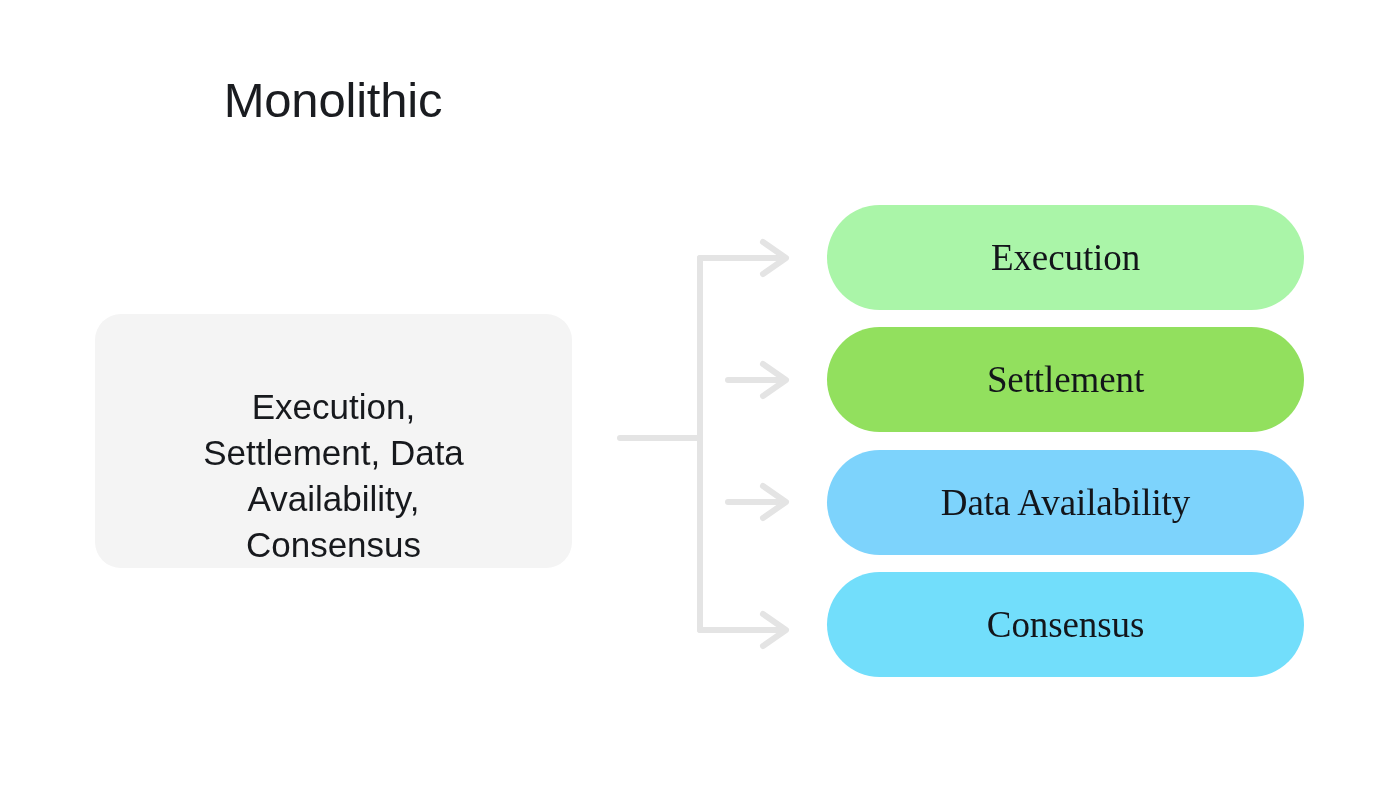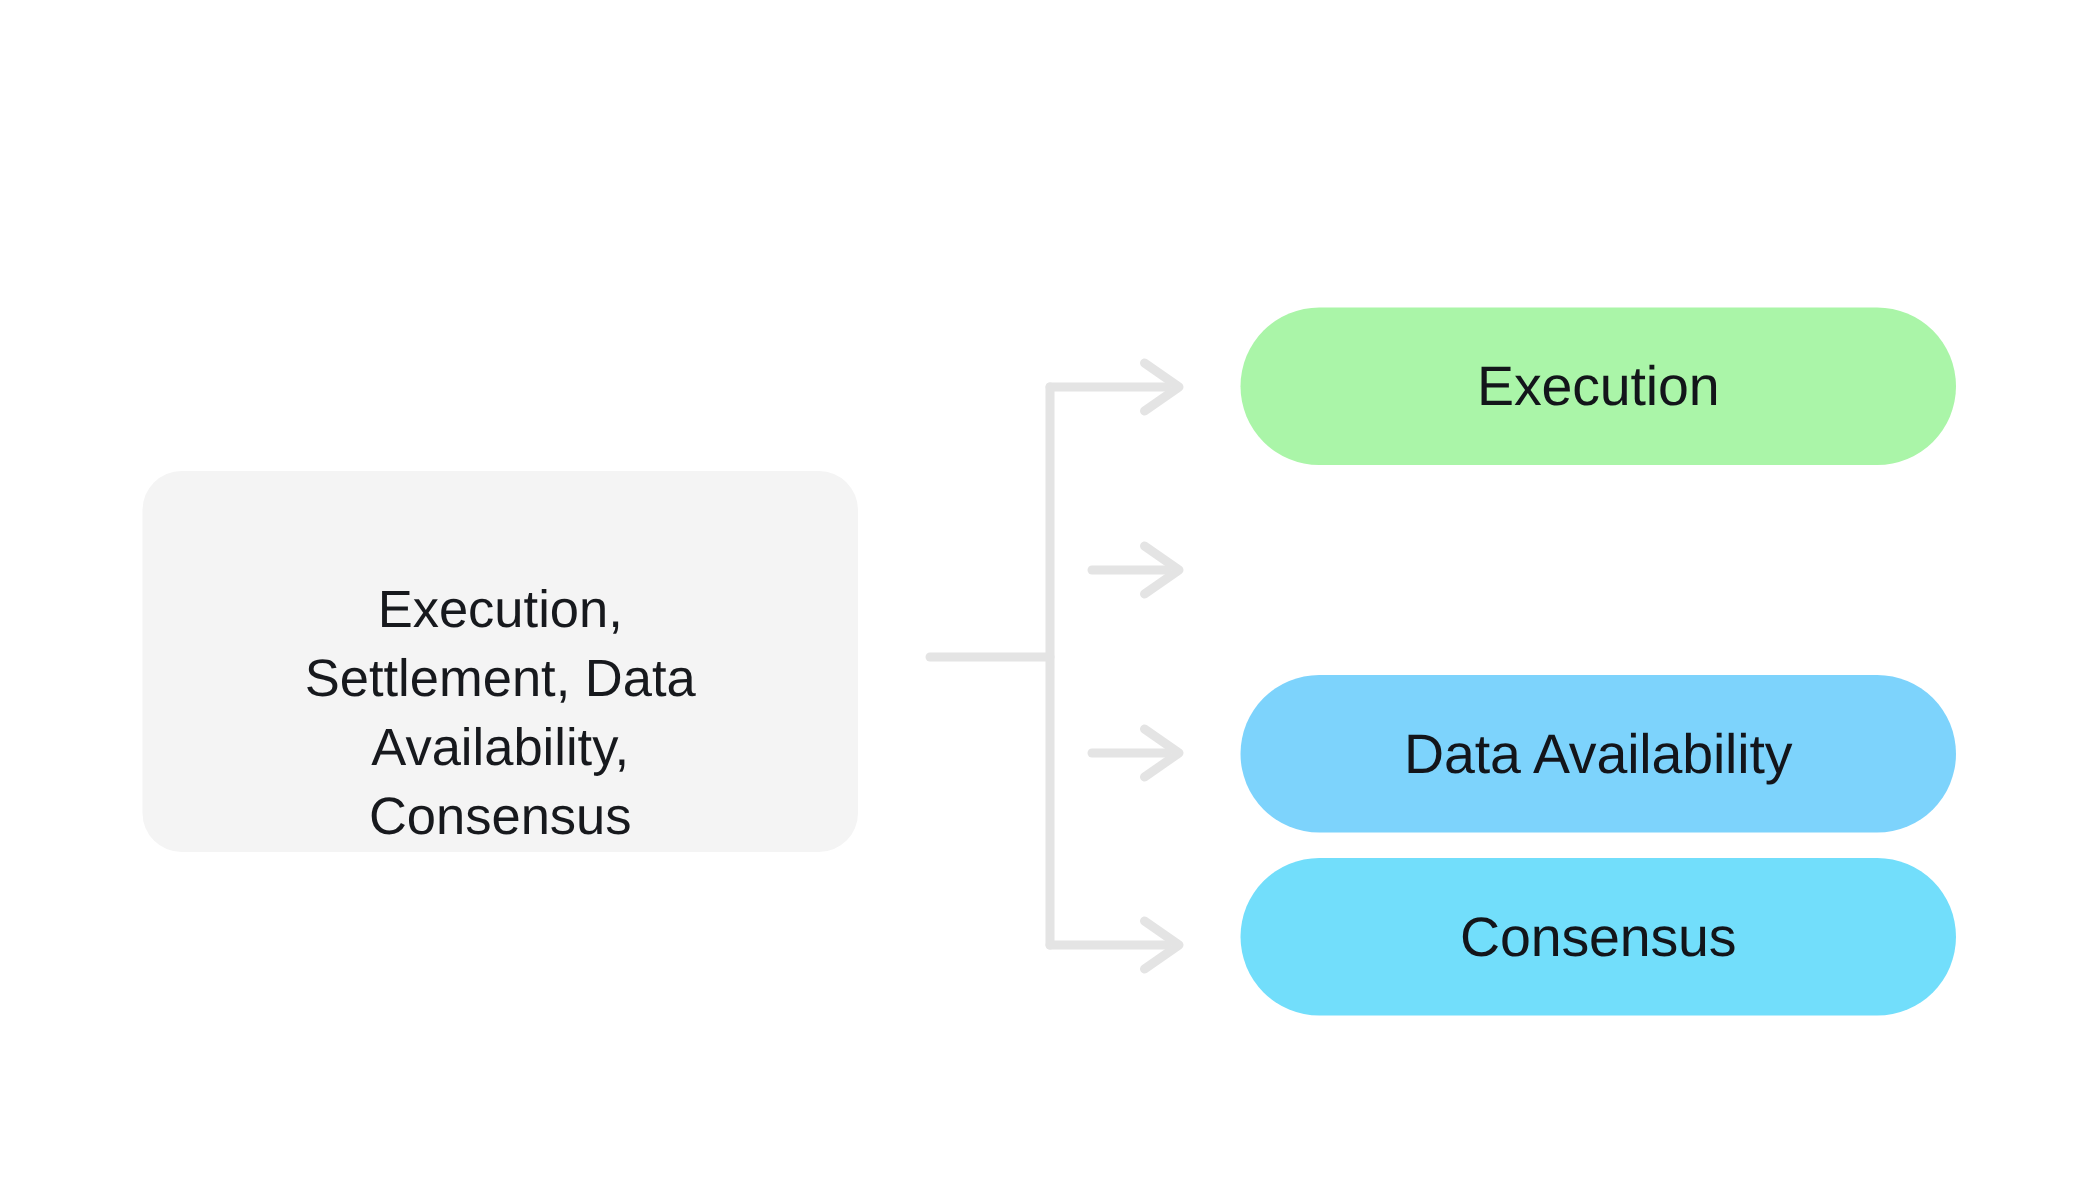--- a/index.html
+++ b/index.html
@@ -81,38 +81,39 @@
     left: 827px;
     width: 477px;
     height: 105px;
     border-radius: 53px;
     display: flex;
     align-items: center;
     justify-content: center;
     box-sizing: border-box;
   }
   .pill-label {
-    font-family: Liberation Sans, sans-serif;
+    font-family: Liberation Serif, serif;
     font-weight: 400;
     font-size: 37px;
     line-height: 1;
     color: #13151a;
     white-space: nowrap;
     letter-spacing: -0.1px;
   }
   #pill-0 { top: 205px; }
   #pill-1 { top: 327px; }
   #pill-2 { top: 450px; }
   #pill-3 { top: 572px; }
 </style>
 </head>
 <body style="background: rgb(255, 255, 255);">
 
 <div id="canvas" style="background: rgb(255, 255, 255);">
 
+  <div class="col-title" id="title-monolithic">Monolithic</div>
 
 
   <div id="monolithic-box" style="background: rgb(244, 244, 244);">
     <div id="monolithic-text" style="color: rgb(23, 25, 29);">Execution,
 Settlement, Data
 Availability,
 Consensus</div>
   </div>
 
   <svg id="connector" viewBox="0 0 220 420">
@@ -133,20 +134,23 @@
       <path d="M 163 134 L 186 150 L 163 166"></path>
       <path d="M 163 256 L 186 272 L 163 288"></path>
       <path d="M 163 384 L 186 400 L 163 416"></path>
     </g>
   </svg>
 
   <div class="pill" id="pill-0" style="background: rgb(170, 245, 168);">
     <span class="pill-label" style="color: rgb(19, 21, 26);">Execution</span>
   </div>
 
+  <div class="pill" id="pill-1" style="background: rgb(146, 224, 94);">
+    <span class="pill-label" style="color: rgb(19, 21, 26);">Settlement</span>
+  </div>
 
   <div class="pill" id="pill-2" style="background: #7dd3fc;">
     <span class="pill-label" style="color: rgb(19, 21, 26);">Data Availability</span>
   </div>
 
   <div class="pill" id="pill-3" style="background: rgb(114, 222, 251);">
     <span class="pill-label" style="color: rgb(19, 21, 26);">Consensus</span>
   </div>
 
 </div>

